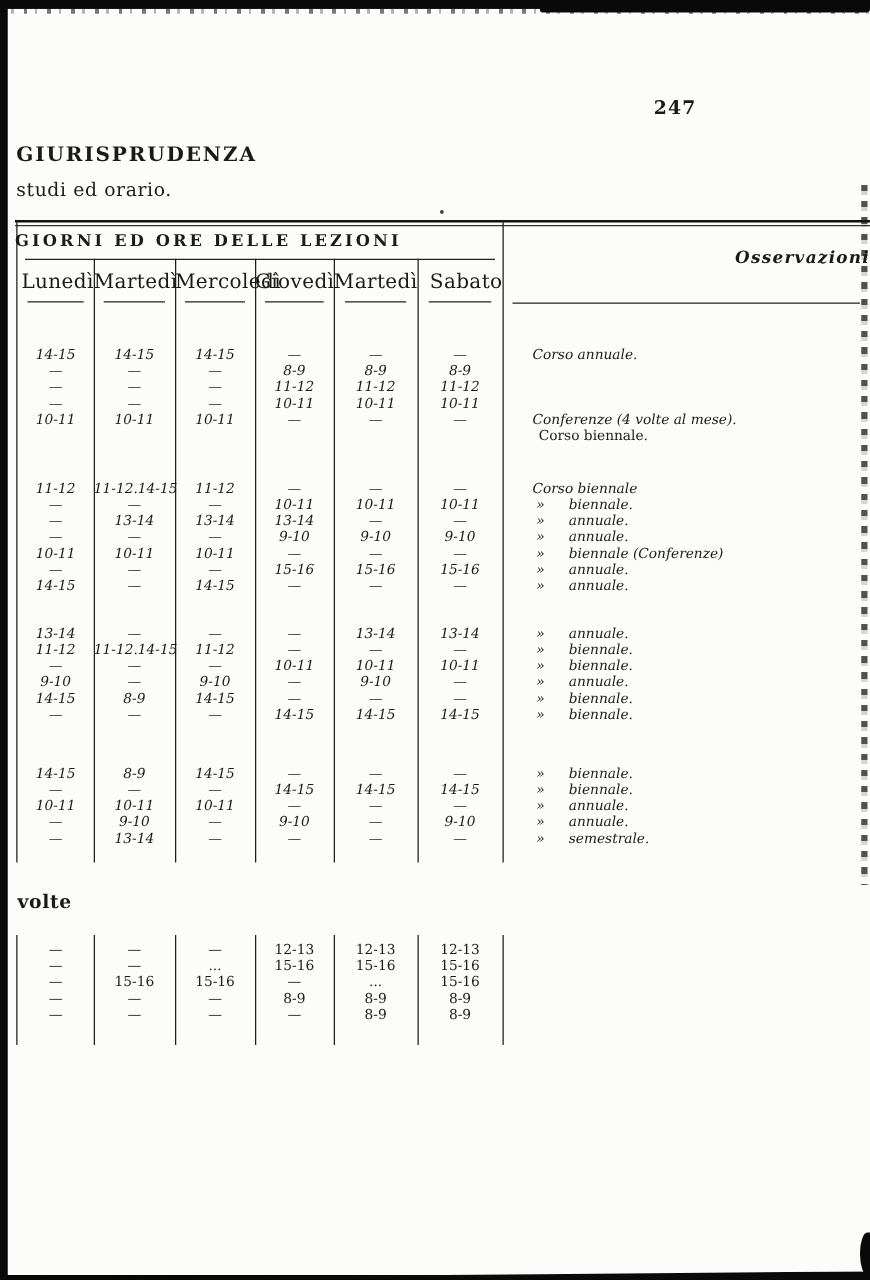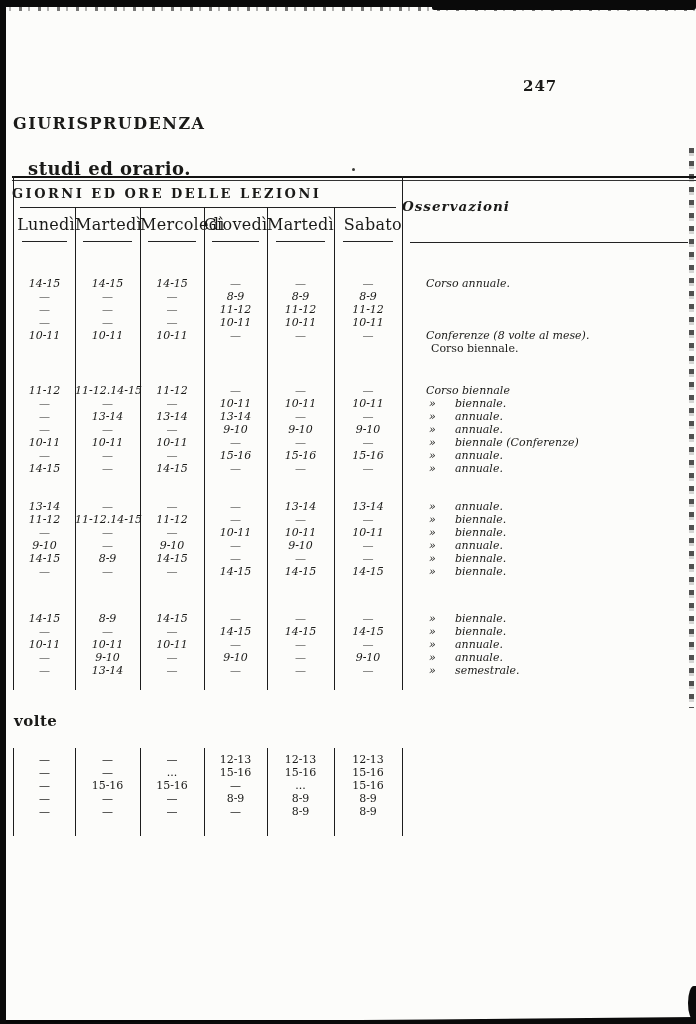--- a/index.html
+++ b/index.html
@@ -18,32 +18,32 @@
   .left-strip{position:absolute;top:0;left:0;width:6px;height:1024px;background:#0a0a0a;}
   .bottom-line{position:absolute;bottom:0;left:0;width:696px;height:7px;background:#0a0a0a;
     clip-path:polygon(0 82%,28% 62%,62% 34%,100% 0,100% 100%,0 100%);}
   .right-streak{position:absolute;top:148px;right:2px;width:5px;height:560px;opacity:.8;
     background:repeating-linear-gradient(180deg,rgba(15,15,15,.9) 0 5px,rgba(90,90,90,.3) 5px 8px,transparent 8px 13px);}
   .br-blob{position:absolute;right:0;bottom:4px;width:8px;height:34px;background:#0a0a0a;border-radius:80% 0 0 80%/55% 0 0 55%;}
   .speck{position:absolute;left:352px;top:168px;width:3px;height:3px;background:#3b3b38;border-radius:50%;}
   
   .pagenum{position:absolute;left:523px;top:77px;font-size:15px;font-weight:bold;letter-spacing:1px;}
   .title{position:absolute;left:13px;top:114px;margin:0;font-size:16px;font-weight:600;letter-spacing:1.5px;}
-  .subtitle{position:absolute;left:13px;top:143px;margin:15px;font-size:18px;font-weight:700;letter-spacing:.5px;}
+  .subtitle{position:absolute;left:13px;top:143px;margin:0;font-size:15px;font-weight:400;letter-spacing:.5px;}
   .liberi-label{position:absolute;left:14px;top:712px;font-size:15px;font-weight:700;letter-spacing:.5px;}
   
   .maintable{position:absolute;left:12px;top:176px;width:684px;height:514px;}
   .rule-top{position:absolute;top:0;left:0;width:684px;height:2px;background:#121212;}
   .rule-top2{position:absolute;top:4px;left:0;width:684px;height:1px;background:#333;}
   .span-head{position:absolute;top:10px;left:0;width:390px;font-size:13px;font-weight:600;letter-spacing:2.5px;white-space:nowrap;}
   .span-underline{position:absolute;top:31px;left:8px;width:376px;height:1px;background:#222;}
   .dayrow{position:absolute;top:38px;left:2px;display:grid;grid-template-columns:61px 65px 64px 63px 67px 68px;}
   .daycell{position:relative;height:28px;text-align:right;font-weight:normal;font-size:16px;letter-spacing:.3px;line-height:22px;}
   .dayline{position:absolute;bottom:0;left:13%;width:74%;height:1px;background:#222;}
-  .obshead{position:absolute;left:390px;top:22px;width:294px;text-align:left;font-style:italic;font-weight:600;font-size:13.5px;letter-spacing:1px;}
+  .obshead{position:absolute;left:390px;top:22px;width:294px;text-align:right;font-style:italic;font-weight:600;font-size:13.5px;letter-spacing:1px;}
   .obsline{position:absolute;top:66px;left:398px;width:278px;height:1px;background:#222;}
   .v{position:absolute;width:1px;background:#1d1d1d;}
   .v.full{top:0;height:514px;}
   .v.part{top:31px;height:483px;}
   .x0{left:1px}.x1{left:63px}.x2{left:128px}.x3{left:192px}.x4{left:255px}.x5{left:322px}.x6{left:390px}
   .block{position:absolute;left:2px;display:grid;grid-template-columns:61px 65px 64px 63px 67px 68px 292px;grid-auto-rows:13px;font-style:italic;}
   .b1{top:101px}.b2{top:208px}.b3{top:324px}.b4{top:436px}
   .cell{text-align:center;font-size:11px;line-height:13px;white-space:nowrap;}
   .obs{font-size:11px;line-height:13px;white-space:nowrap;}
   .obs.plain{padding-left:24px;}
@@ -127,21 +127,21 @@
       <div class="cell">10-11</div>
       <div class="cell">10-11</div>
       <div class="cell">10-11</div>
       <div class="obs plain"></div>
       <div class="cell">10-11</div>
       <div class="cell">10-11</div>
       <div class="cell">10-11</div>
       <div class="cell">—</div>
       <div class="cell">—</div>
       <div class="cell">—</div>
-      <div class="obs plain"><span class="t">Conferenze (8 volte al mese).</span></div>
+      <div class="obs plain"><span class="t">Conferenze (4 volte al mese).</span></div>
     </div>
   <div class="block b2">
       <div class="cell">11-12</div>
       <div class="cell">11-12.14-15</div>
       <div class="cell">11-12</div>
       <div class="cell">—</div>
       <div class="cell">—</div>
       <div class="cell">—</div>
       <div class="obs plain"><span class="t">Corso biennale</span></div>
       <div class="cell">—</div>

